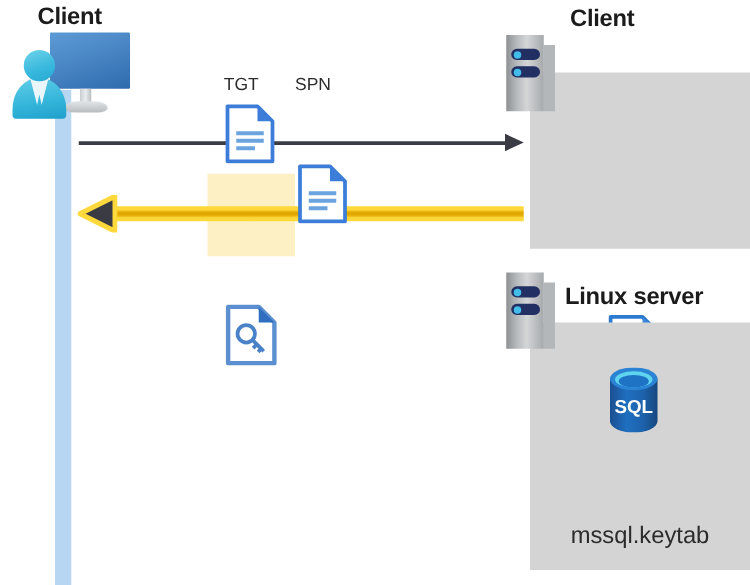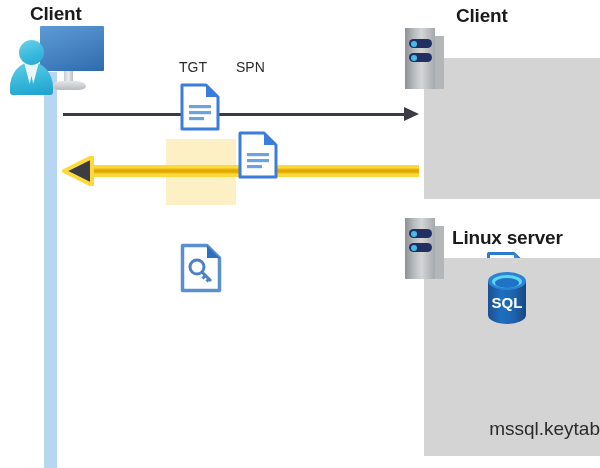--- a/index.html
+++ b/index.html
@@ -157,27 +157,27 @@
     color: #2b2b2b;
     font-size: 14px;
     line-height: 20px;
   }
   #tgt-label { left: 179px; top: 57px; }
   #spn-label { left: 236px; top: 57px; }
 
   #keytab-label {
     left: 424px; top: 418px;
     width: 176px;
-    text-align: right;
+    text-align: center;
     color: #2b2b2b;
     font-size: 19px;
   }
 
   
-  #sql-icon { left: 485px; top: 272px; width: 44px; height: 52px; }
+  #sql-icon { left: 485px; top: 294px; width: 44px; height: 52px; }
 </style>
 </head>
 <body>
 
 <div id="canvas">
 
   <div class="abs" id="lifeline"></div>
 
   <div class="abs title" id="client-title">Client</div>
 

